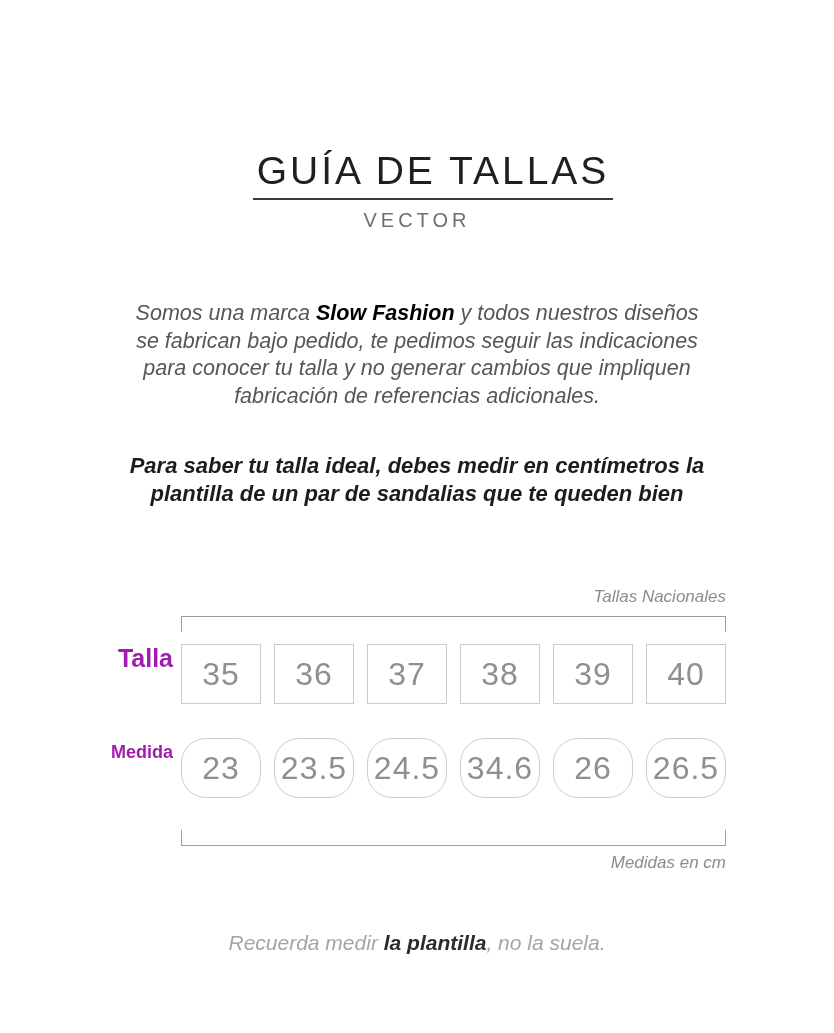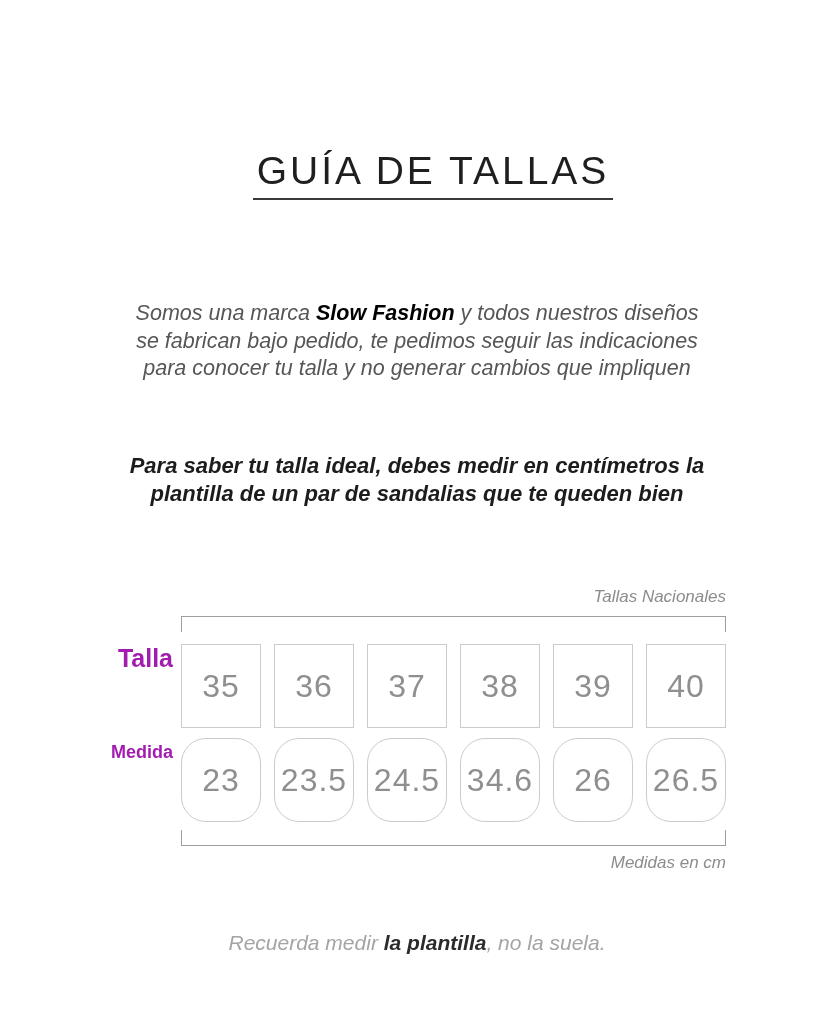--- a/index.html
+++ b/index.html
@@ -117,21 +117,21 @@
     font-weight: 700;
     color: #a21caf;
     white-space: nowrap;
   }
   .row-label.talla { top: 644px; font-size: 25px; }
   .row-label.medida { top: 742px; font-size: 18px; }
 
   .cell {
     position: absolute;
     width: 80px;
-    height: 84px;
+    height: 60px;
     box-sizing: border-box;
     border: 1px solid #cbcbcb;
     background: #ffffff;
     display: flex;
     align-items: center;
     justify-content: center;
     font-size: 32px;
     letter-spacing: 1px;
     color: #8f8f8f;
   }
@@ -160,25 +160,27 @@
   .footer strong { color: #2b2b2b; font-weight: 700; }
 </style>
 </head>
 <body>
 
 <div class="sheet">
 
   <div class="header">
     <h1 class="title">GUÍA DE TALLAS</h1>
   </div>
+  <div class="brand">VECTOR</div>
 
   <div class="intro">
     <span class="line"><span>Somos una marca </span><strong>Slow Fashion</strong><span> y todos nuestros diseños</span></span>
     <span class="line">se fabrican bajo pedido, te pedimos seguir las indicaciones</span>
     <span class="line">para conocer tu talla y no generar cambios que impliquen</span>
+    <span class="line">fabricación de referencias adicionales.</span>
   </div>
 
   <div class="instruction">
     <span class="line">Para saber tu talla ideal, debes medir en centímetros la</span>
     <span class="line">plantilla de un par de sandalias que te queden bien</span>
   </div>
 
   <div>
     <div class="caption top">Tallas Nacionales</div>
     <div class="bracket top"></div>

